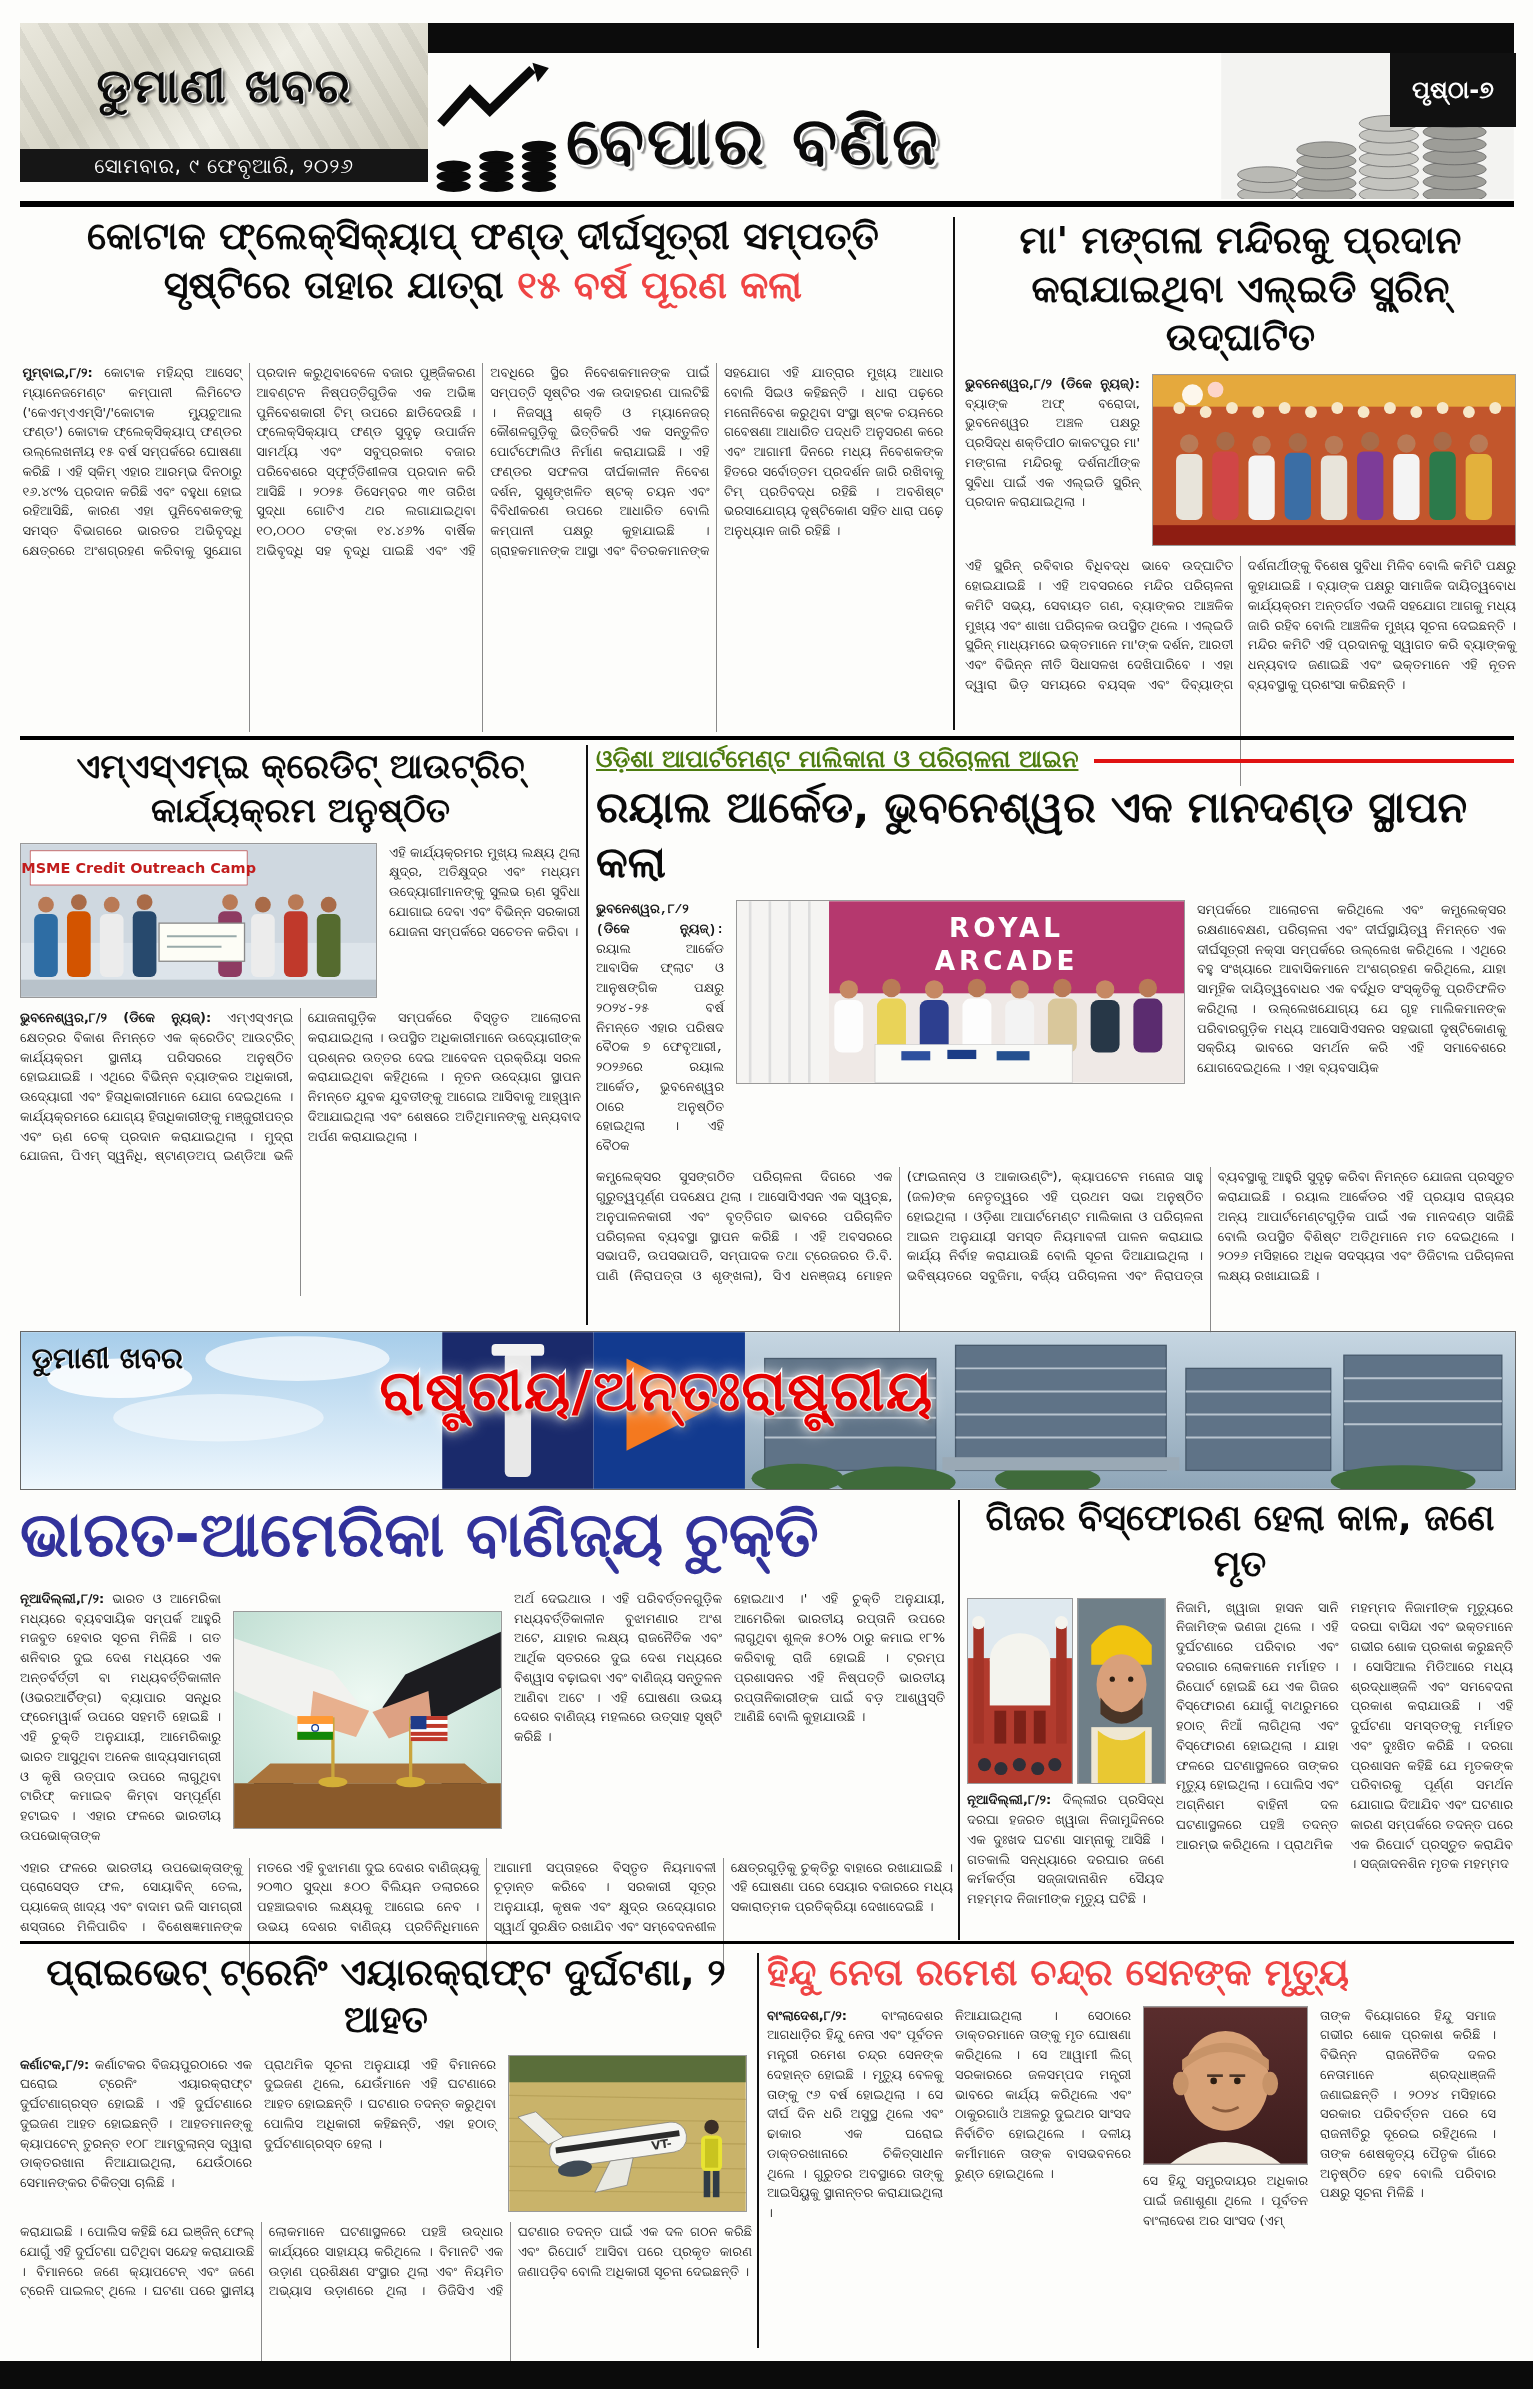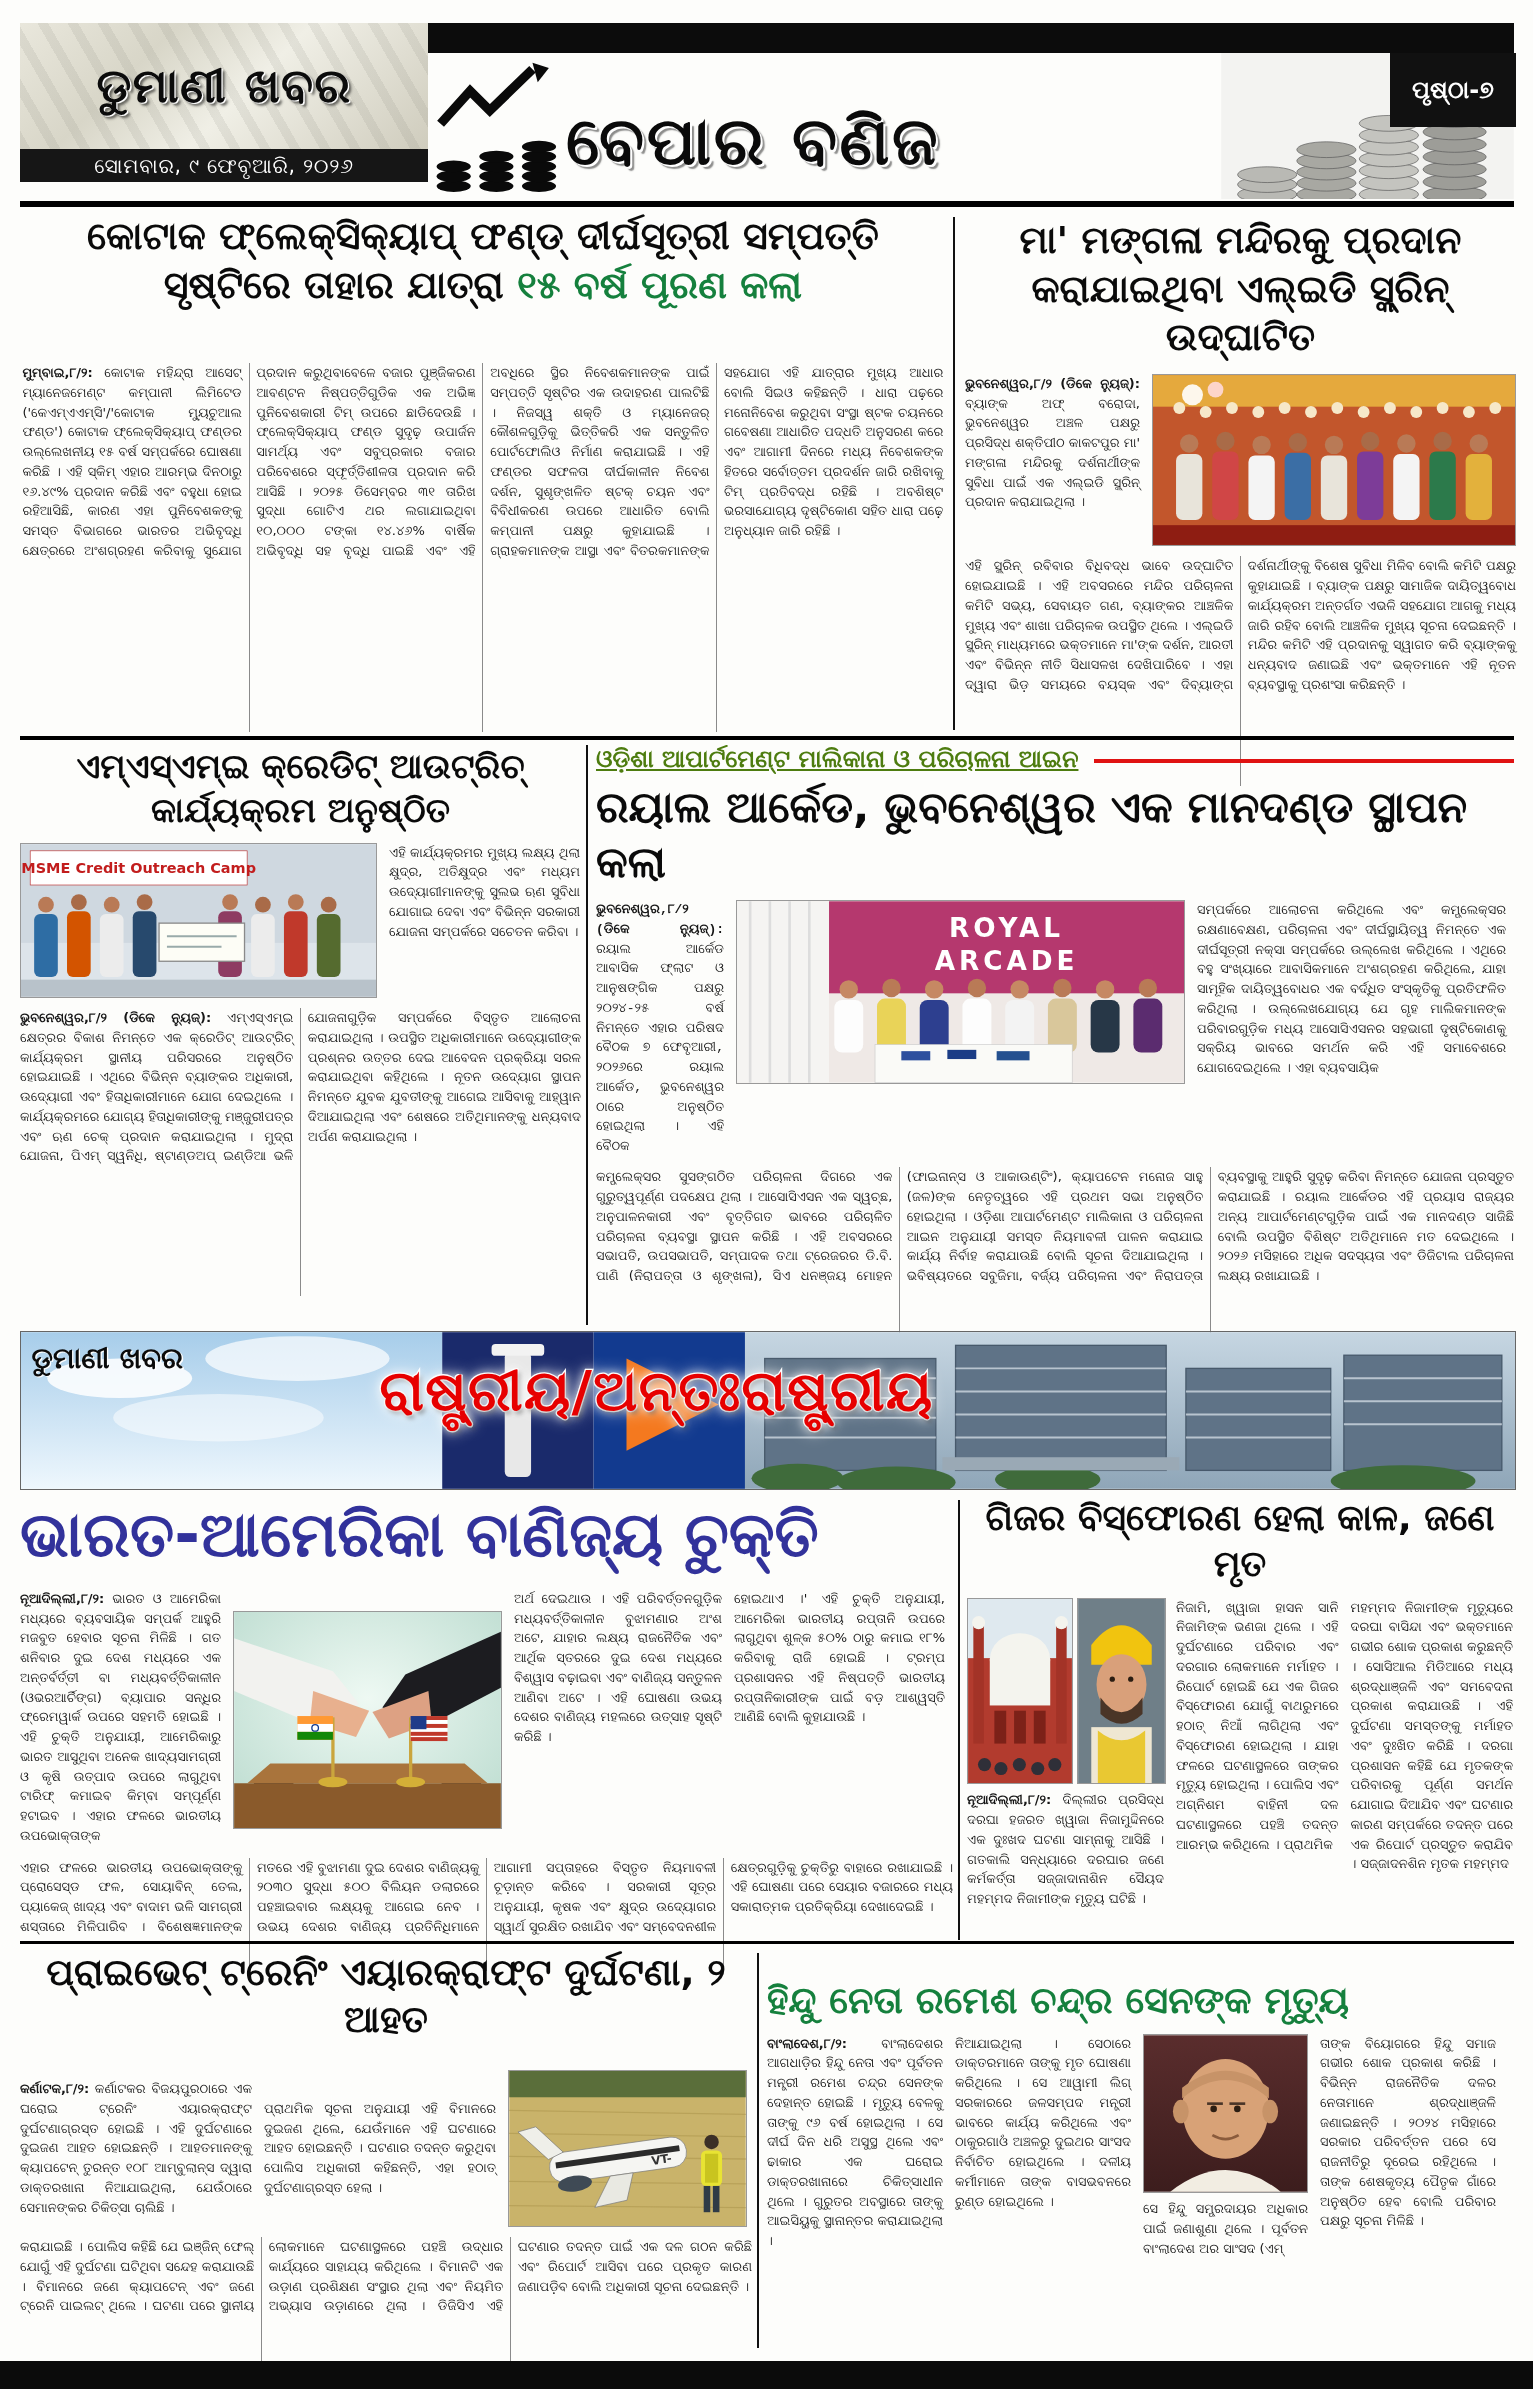--- a/index.html
+++ b/index.html
@@ -19,21 +19,21 @@
   .chart-icon{position:absolute;left:434px;top:61px;}
   .section-title{position:absolute;left:566px;top:92px;width:665px;height:99px;
       display:flex;align-items:center;font-size:66px;font-weight:900;color:#0a0a0a;letter-spacing:2.6px;
       text-shadow:2px 2px 0 #fff,4px 4px 1.3px rgba(0,0,0,.45);}
   .coins-photo{position:absolute;left:1221px;top:53px;width:293px;height:146px;}
   .page-badge{position:absolute;left:1390px;top:53px;width:126px;height:74px;background:#111;
       color:#fff;display:flex;align-items:center;justify-content:center;font-size:24px;font-weight:700;}
   .mast-rule{position:absolute;left:20px;top:201px;width:1494px;height:6px;background:#000;}
   
   .hl{font-weight:800;line-height:1.28;color:#0a0a0a;}
-  .red{color:#15803d;margin-top:28px;}
+  .red{color:#ef4444;}
   .navy{color:#32329b;}
   .dl{font-weight:bold;}
   .body-txt{font-size:13px;line-height:1.52;text-align:justify;color:#161616;}
   .cols2{column-count:2;column-gap:14.5px;column-rule:0.7px solid #8a8a8a;}
   .cols3{column-count:3;column-gap:14.5px;column-rule:0.7px solid #8a8a8a;}
   .cols4{column-count:4;column-gap:14.5px;column-rule:0.7px solid #8a8a8a;}
   .vrule{position:absolute;width:2px;background:#111;}
   .hrule{position:absolute;left:20px;width:1494px;background:#000;}
   .row{display:flex;gap:12px;}
   .photo{flex:none;border:0.7px solid #999;}
@@ -513,21 +513,21 @@
       <div class="body-txt" style="width:165px;">ନିଜାମି, ଖ୍ୱାଜା ହାସନ ସାନି ନିଜାମିଙ୍କ ଭଣଜା ଥିଲେ । ଏହି ଦୁର୍ଘଟଣାରେ ପରିବାର ଏବଂ ଦରଗାର ଲୋକମାନେ ମର୍ମାହତ । ରିପୋର୍ଟ ହୋଇଛି ଯେ ଏକ ଗିଜର ବିସ୍ଫୋରଣ ଯୋଗୁଁ ବାଥରୁମରେ ହଠାତ୍ ନିଆଁ ଲାଗିଥିଲା ଏବଂ ବିସ୍ଫୋରଣ ହୋଇଥିଲା । ଯାହା ଫଳରେ ଘଟଣାସ୍ଥଳରେ ତାଙ୍କର ମୃତ୍ୟୁ ହୋଇଥିଲା । ପୋଲିସ ଏବଂ ଅଗ୍ନିଶମ ବାହିନୀ ଦଳ ଘଟଣାସ୍ଥଳରେ ପହଞ୍ଚି ତଦନ୍ତ ଆରମ୍ଭ କରିଥିଲେ । ପ୍ରାଥମିକ</div>
       <div class="body-txt" style="width:165px;">ମହମ୍ମଦ ନିଜାମୀଙ୍କ ମୃତ୍ୟୁରେ ଦରଘା ବାସିନ୍ଦା ଏବଂ ଭକ୍ତମାନେ ଗଭୀର ଶୋକ ପ୍ରକାଶ କରୁଛନ୍ତି । ସୋସିଆଲ ମିଡିଆରେ ମଧ୍ୟ ଶ୍ରଦ୍ଧାଞ୍ଜଳି ଏବଂ ସମବେଦନା ପ୍ରକାଶ କରାଯାଉଛି । ଏହି ଦୁର୍ଘଟଣା ସମସ୍ତଙ୍କୁ ମର୍ମାହତ ଏବଂ ଦୁଃଖିତ କରିଛି । ଦରଗା ପ୍ରଶାସନ କହିଛି ଯେ ମୃତକଙ୍କ ପରିବାରକୁ ପୂର୍ଣ୍ଣ ସମର୍ଥନ ଯୋଗାଇ ଦିଆଯିବ ଏବଂ ଘଟଣାର କାରଣ ସମ୍ପର୍କରେ ତଦନ୍ତ ପରେ ଏକ ରିପୋର୍ଟ ପ୍ରସ୍ତୁତ କରାଯିବ । ସଜ୍ଜାଦନଶିନ ମୃତକ ମହମ୍ମଦ</div>
     </div>
   </div>
 
   <div class="hrule bot-rule"></div>
   <div class="vrule bot-vrule"></div>
 
   <div class="aircraft">
     <div class="hl aircraft-hl">ପ୍ରାଇଭେଟ୍ ଟ୍ରେନିଂ ଏୟାରକ୍ରାଫ୍ଟ ଦୁର୍ଘଟଣା, ୨ ଆହତ</div>
-    <div class="row" style="margin-top:26px;align-items:center;">
+    <div class="row" style="margin-top:11px;">
       <div class="body-txt" style="width:232px;">
         <span class="dl">କର୍ଣାଟକ,୮/୨:</span>
         <span>କର୍ଣାଟକର ବିଜୟପୁରଠାରେ ଏକ ଘରୋଇ ଟ୍ରେନିଂ ଏୟାରକ୍ରାଫ୍ଟ ଦୁର୍ଘଟଣାଗ୍ରସ୍ତ ହୋଇଛି । ଏହି ଦୁର୍ଘଟଣାରେ ଦୁଇଜଣ ଆହତ ହୋଇଛନ୍ତି । ଆହତମାନଙ୍କୁ କ୍ୟାପଟେନ୍ ତୁରନ୍ତ ୧୦୮ ଆମ୍ବୁଲାନ୍ସ ଦ୍ୱାରା ଡାକ୍ତରଖାନା ନିଆଯାଇଥିଲା, ଯେଉଁଠାରେ ସେମାନଙ୍କର ଚିକିତ୍ସା ଚାଲିଛି ।</span>
       </div>
       <div class="body-txt" style="width:232px;">ପ୍ରାଥମିକ ସୂଚନା ଅନୁଯାୟୀ ଏହି ବିମାନରେ ଦୁଇଜଣ ଥିଲେ, ଯେଉଁମାନେ ଏହି ଘଟଣାରେ ଆହତ ହୋଇଛନ୍ତି । ଘଟଣାର ତଦନ୍ତ କରୁଥିବା ପୋଲିସ ଅଧିକାରୀ କହିଛନ୍ତି, ଏହା ହଠାତ୍ ଦୁର୍ଘଟଣାଗ୍ରସ୍ତ ହେଲା ।</div>
       <svg class="photo" width="237" height="155" viewBox="0 0 360 236">
         <rect width="360" height="236" fill="#c9b36a"></rect>
         <rect width="360" height="40" fill="#5a6e3a"></rect>
         <g stroke="#b59e55" stroke-width="2" opacity=".8">
           <line x1="0" y1="60" x2="360" y2="66"></line>

